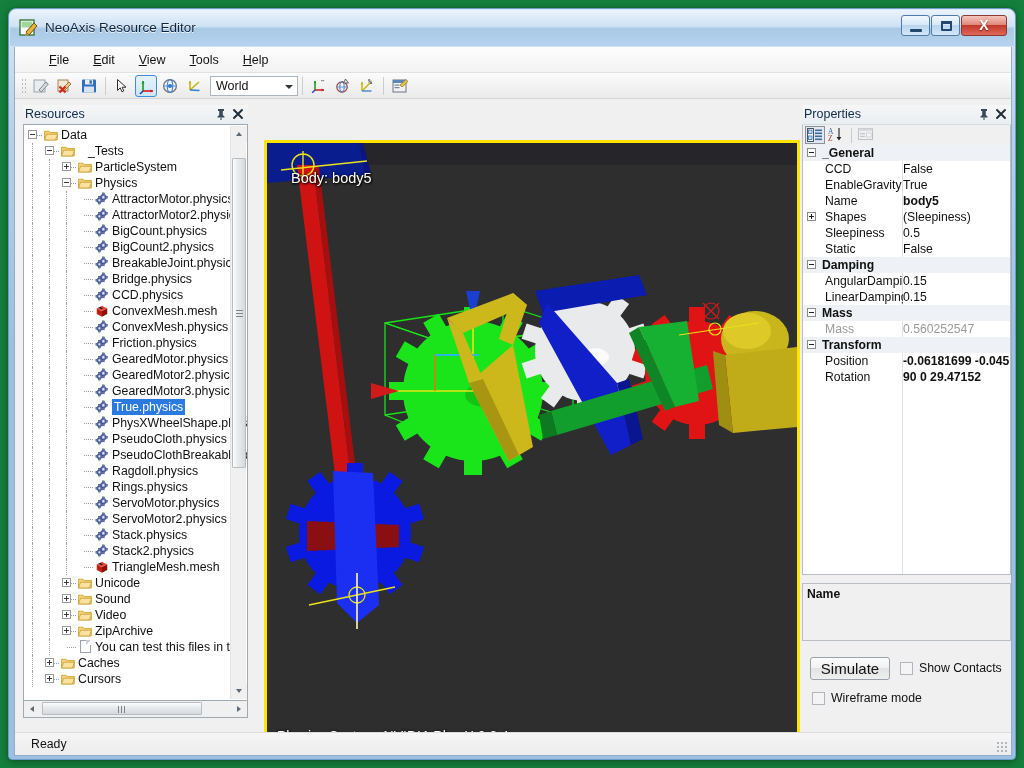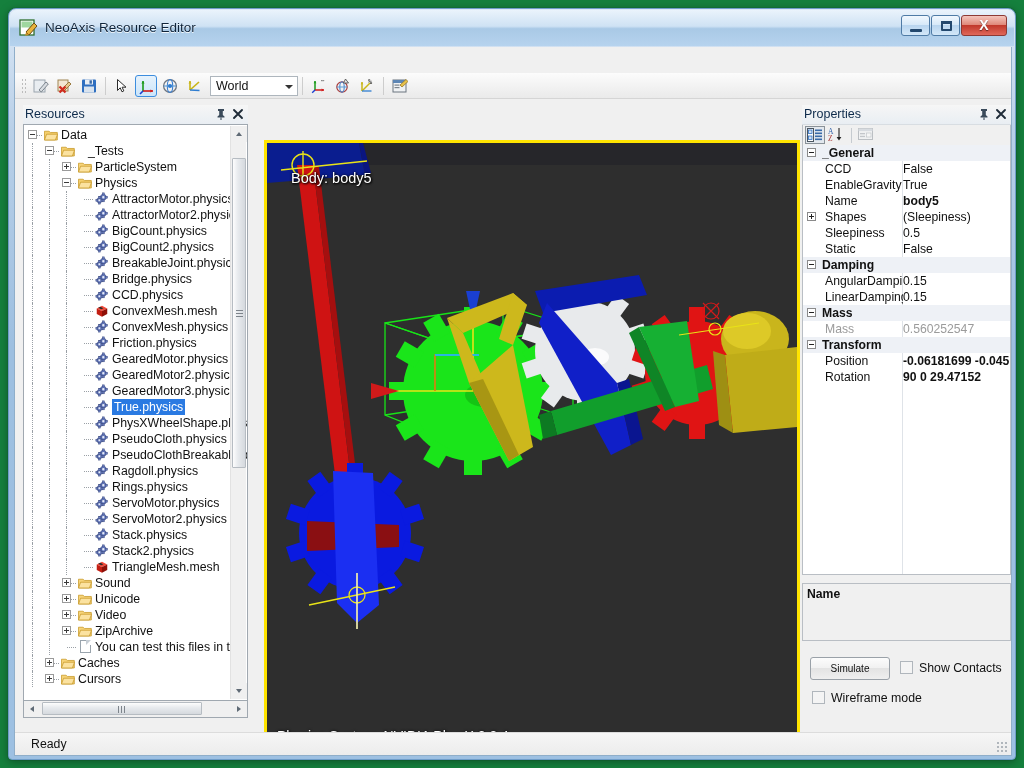--- a/index.html
+++ b/index.html
@@ -217,23 +217,23 @@
     position:absolute;left:0;top:478px;width:209px;height:58px;
     background:#f0f0f0;border:1px solid #b9bec4;box-sizing:border-box;padding:3px 4px;
   }
   .desc-t{font-weight:bold;font-size:12.2px;color:#111;}
 
   .ctl{position:absolute;left:0;top:552px;width:209px;}
   .btn-sim{
     position:absolute;left:8px;top:0;width:80px;height:23px;
     background:linear-gradient(to bottom,#fcfcfc 0%,#f1f1f1 48%,#e3e3e3 50%,#efefef 100%);
     border:1px solid #9aa1a8;border-radius:3px;box-sizing:border-box;
-    font-size:10px;color:#111;text-align:center;line-height:21px;cursor:pointer;
-  }
-  .cbx{position:absolute;display:flex;align-items:flex-start;gap:6px;font-size:12.3px;color:#111;}
+    font-size:15px;color:#111;text-align:center;line-height:21px;cursor:pointer;
+  }
+  .cbx{position:absolute;display:flex;align-items:flex-end;gap:6px;font-size:12.3px;color:#111;}
   .cbox{width:13px;height:13px;border:1px solid #b0b6bc;background:#f4f4f4;box-sizing:border-box;display:inline-block;}
 
   
   .statusbar{
     position:absolute;left:0;bottom:0;width:100%;height:22px;
     background:linear-gradient(to bottom,#f6f6f6,#ececec);
     border-top:1px solid #dcdcdc;
   }
   .status-txt{position:absolute;left:16px;top:4px;font-size:12.3px;color:#111;}
   .gripper{position:absolute;right:3px;bottom:2px;width:12px;height:12px;
@@ -261,20 +261,27 @@
             <i class="ic-max"></i>
           </div>
       <div class="wbtn close">
             <i class="ic-close">X</i>
           </div>
     </div>
   </div>
 
   <div class="client">
 
+    <div class="menubar">
+      <div class="menu-item"><u>F</u>ile</div>
+      <div class="menu-item"><u>E</u>dit</div>
+      <div class="menu-item"><u>V</u>iew</div>
+      <div class="menu-item"><u>T</u>ools</div>
+      <div class="menu-item"><u>H</u>elp</div>
+    </div>
 
     <div class="toolbar">
       <div class="grip"></div>
 
       <div class="tb">
         <svg width="16" height="16" viewBox="0 0 16 16">
           <rect x="1" y="2" width="11" height="12" fill="#e9edf1" stroke="#9aa4ad"></rect>
           <path d="M6 12 L13 4 L15.3 6 L8.3 14 Z" fill="#d9dde2" stroke="#7c858d"></path>
         </svg>
       </div>
@@ -961,32 +968,32 @@
               </div>
               <div class="tnode">
                 <span class="dots" style="left:8px"></span>
                 <span class="dots" style="left:25px"></span>
                 <span class="dash" style="left:43px;width:9px"></span>
                 <span class="exp plus" style="left:38px"></span>
                 <span class="folder" style="left:54px"><svg viewBox="0 0 16 13" width="14" height="12">
                     <path d="M0.5 2.2 L0.5 12.2 L15.2 12.2 L15.2 3.6 L7.2 3.6 L5.8 2.2 Z" fill="#f7d479" stroke="#c89a2a" stroke-width="0.9"></path>
                     <path d="M0.5 12.2 L3 5.6 L15.5 5.6 L13 12.2 Z" fill="#fbe2a0" stroke="#c89a2a" stroke-width="0.9"></path>
                   </svg></span>
-                <span class="lbl" style="left:71px">Sound</span>
+                <span class="lbl" style="left:71px">Unicode</span>
               </div>
               <div class="tnode">
                 <span class="dots" style="left:8px"></span>
                 <span class="dots" style="left:25px"></span>
                 <span class="dash" style="left:43px;width:9px"></span>
                 <span class="exp plus" style="left:38px"></span>
                 <span class="folder" style="left:54px"><svg viewBox="0 0 16 13" width="14" height="12">
                     <path d="M0.5 2.2 L0.5 12.2 L15.2 12.2 L15.2 3.6 L7.2 3.6 L5.8 2.2 Z" fill="#f7d479" stroke="#c89a2a" stroke-width="0.9"></path>
                     <path d="M0.5 12.2 L3 5.6 L15.5 5.6 L13 12.2 Z" fill="#fbe2a0" stroke="#c89a2a" stroke-width="0.9"></path>
                   </svg></span>
-                <span class="lbl" style="left:71px">Unicode</span>
+                <span class="lbl" style="left:71px">Sound</span>
               </div>
               <div class="tnode">
                 <span class="dots" style="left:8px"></span>
                 <span class="dots" style="left:25px"></span>
                 <span class="dash" style="left:43px;width:9px"></span>
                 <span class="exp plus" style="left:38px"></span>
                 <span class="folder" style="left:54px"><svg viewBox="0 0 16 13" width="14" height="12">
                     <path d="M0.5 2.2 L0.5 12.2 L15.2 12.2 L15.2 3.6 L7.2 3.6 L5.8 2.2 Z" fill="#f7d479" stroke="#c89a2a" stroke-width="0.9"></path>
                     <path d="M0.5 12.2 L3 5.6 L15.5 5.6 L13 12.2 Z" fill="#fbe2a0" stroke="#c89a2a" stroke-width="0.9"></path>
                   </svg></span>

